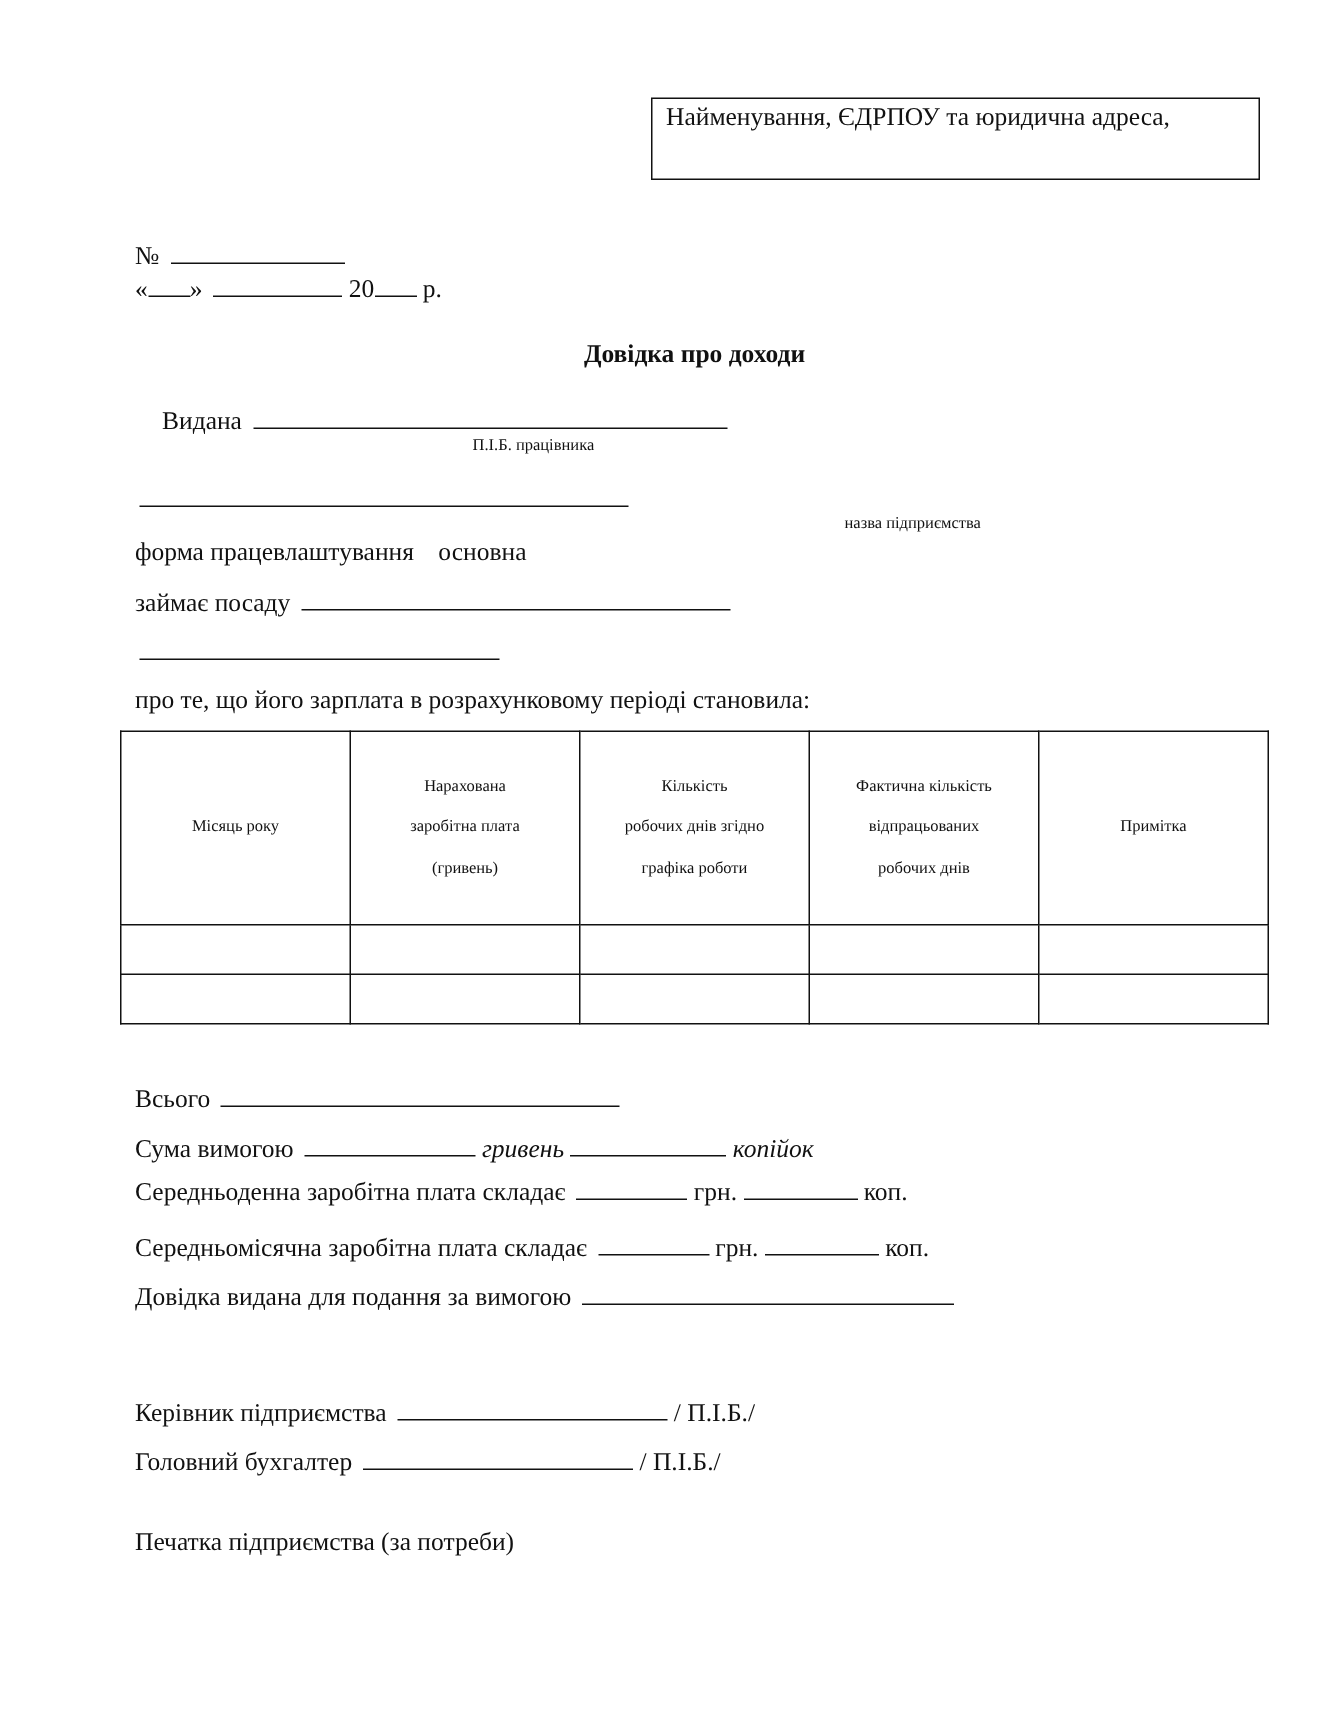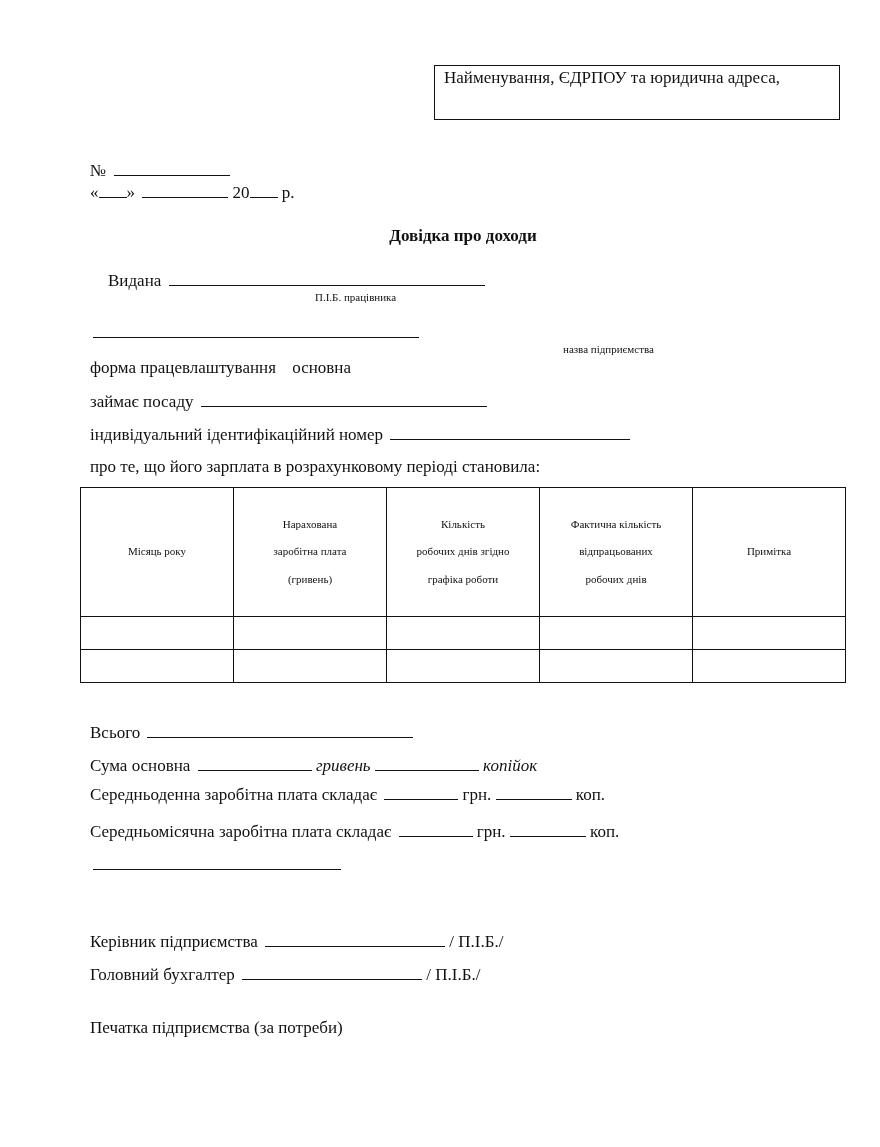--- a/index.html
+++ b/index.html
@@ -61,21 +61,20 @@
   <span>форма працевлаштування</span>
   <span style="margin-left:12px;">основна</span>
 </div>
 
 <div class="abs" style="left:90px; top:391px;">
   <span>займає посаду</span>
   <span class="blank" style="width:286px; margin-left:3px;"></span>
 </div>
 
 <div class="abs" style="left:90px; top:424px;">
-  <span>індивідуальний ідентифікаційний номер</span>
   <span class="blank" style="width:240px; margin-left:3px;"></span>
 </div>
 
 <div class="abs" style="left:90px; top:457px;">про те, що його зарплата в розрахунковому періоді становила:</div>
 
 <table class="income">
   <thead>
     <tr>
       <th><span>Місяць року</span></th>
       <th><span>Нарахована</span><br><span>заробітна плата</span><br><span>(гривень)</span></th>
@@ -101,21 +100,21 @@
     </tr>
   </tbody>
 </table>
 
 <div class="abs" style="left:90px; top:722px;">
   <span>Всього</span>
   <span class="blank" style="width:266px; margin-left:3px;"></span>
 </div>
 
 <div class="abs" style="left:90px; top:755px;">
-  <span>Сума основна</span>
+  <span>Сума вимогою</span>
   <span class="blank" style="width:114px; margin-left:3px;"></span>
   <span class="italic">гривень</span>
   <span class="blank" style="width:104px;"></span>
   <span class="italic">копійок</span>
 </div>
 
 <div class="abs" style="left:90px; top:784px;">
   <span>Середньоденна заробітна плата складає</span>
   <span class="blank" style="width:74px; margin-left:3px;"></span>
   <span>грн.</span>
@@ -125,20 +124,21 @@
 
 <div class="abs" style="left:90px; top:821px;">
   <span>Середньомісячна заробітна плата складає</span>
   <span class="blank" style="width:74px; margin-left:3px;"></span>
   <span>грн.</span>
   <span class="blank" style="width:76px;"></span>
   <span>коп.</span>
 </div>
 
 <div class="abs" style="left:90px; top:854px;">
+  <span>Довідка видана для подання за вимогою</span>
   <span class="blank" style="width:248px; margin-left:3px;"></span>
 </div>
 
 <div class="abs" style="left:90px; top:931px;">
   <span>Керівник підприємства</span>
   <span class="blank" style="width:180px; margin-left:3px;"></span>
   <span>/ П.І.Б./</span>
 </div>
 
 <div class="abs" style="left:90px; top:964px;">

